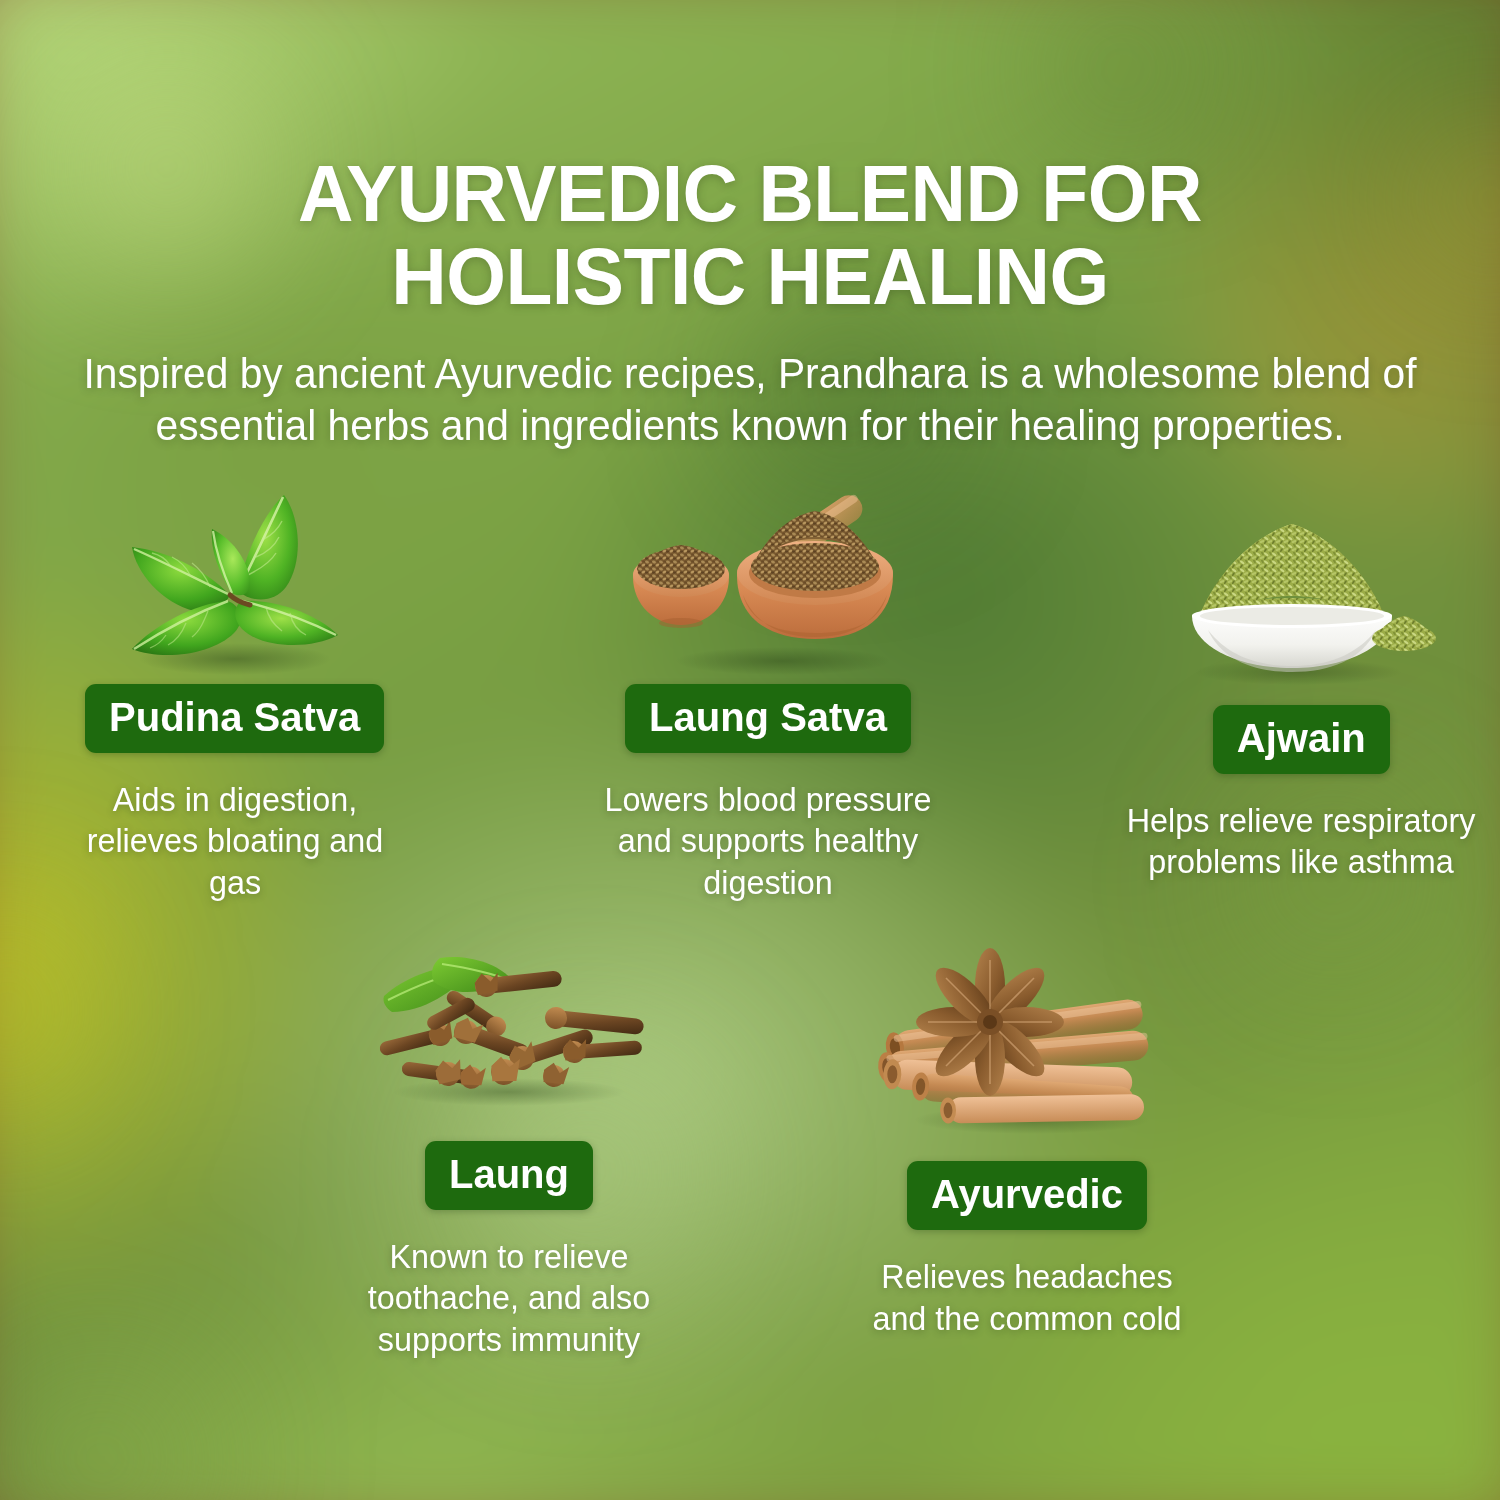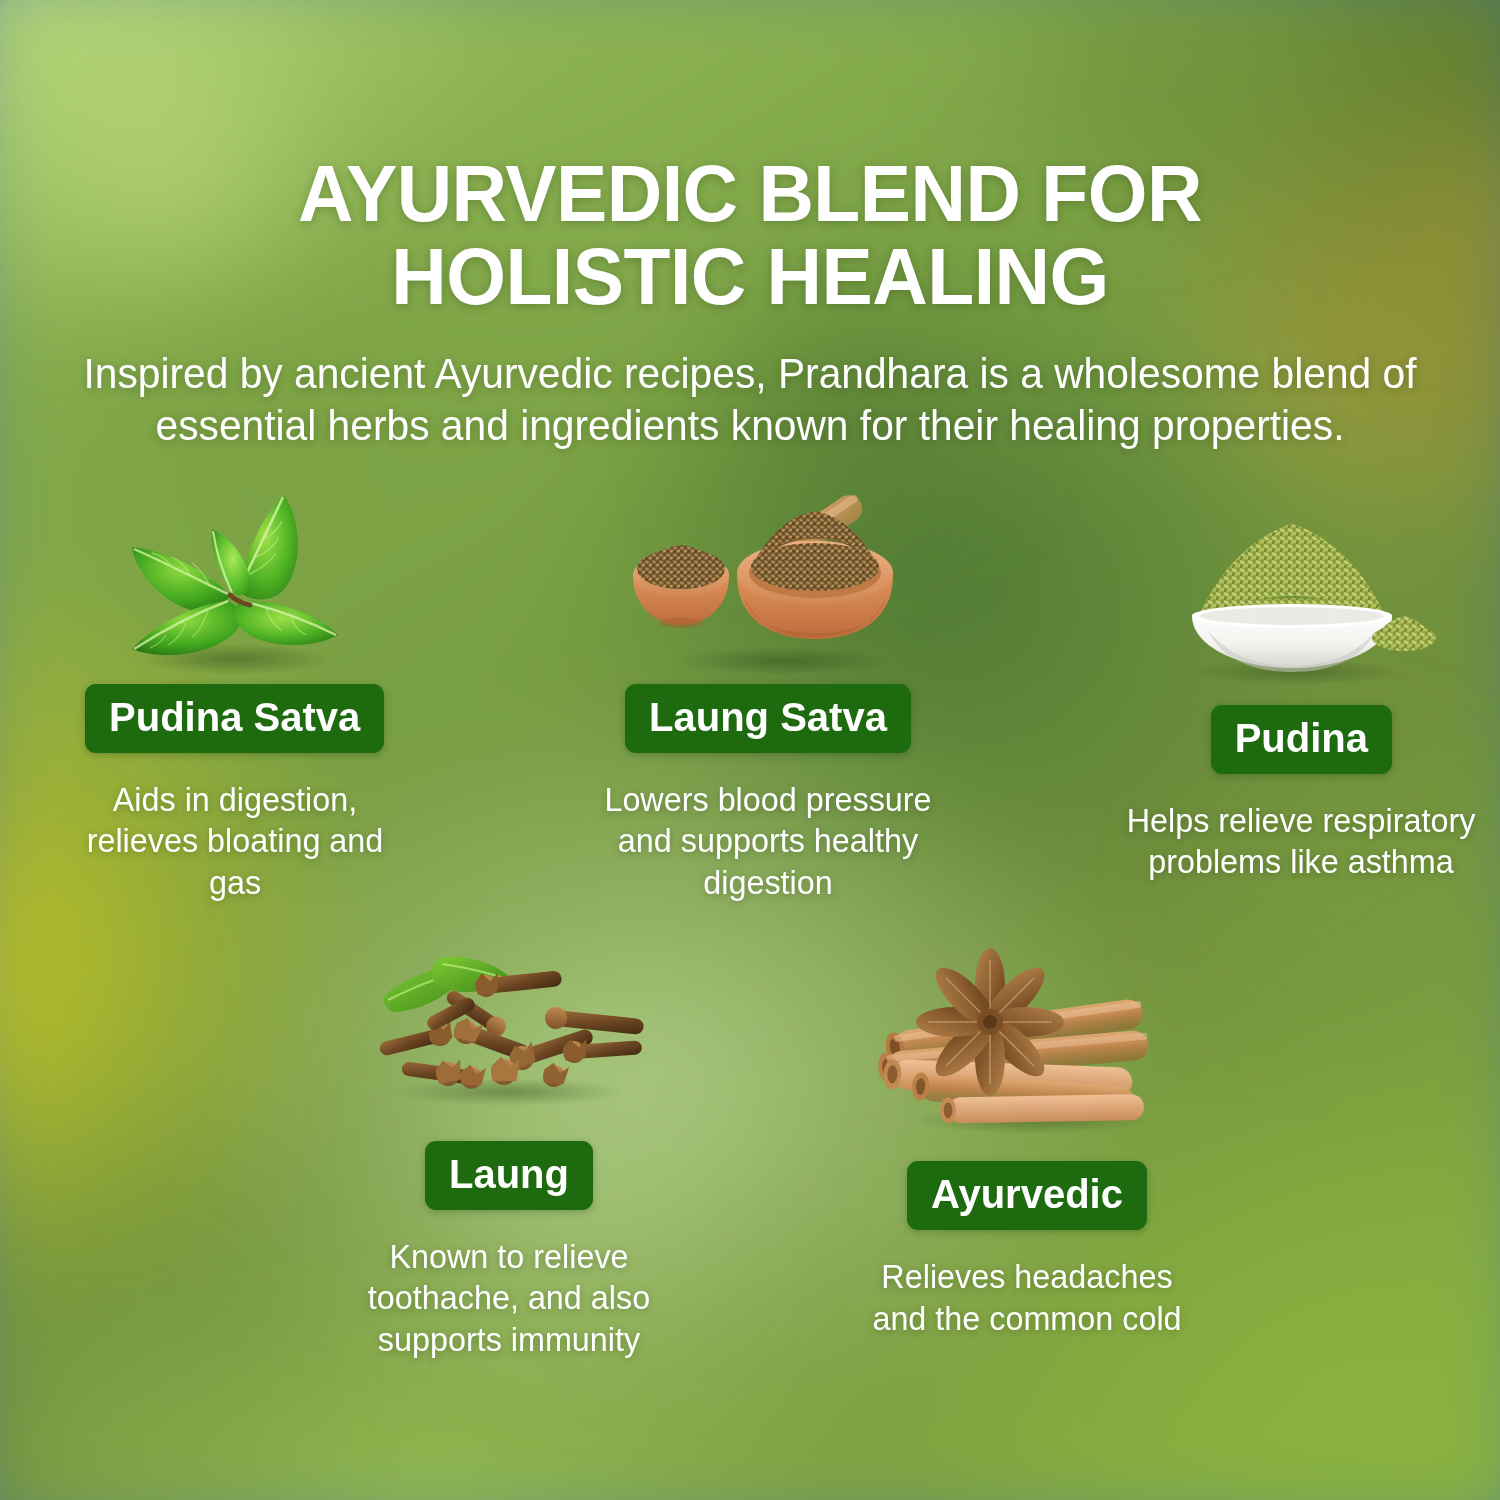--- a/index.html
+++ b/index.html
@@ -6,21 +6,21 @@
 
   html, body {
     width:1500px; height:1500px;
     overflow:hidden;
     font-family:"Liberation Sans", sans-serif;
   }
 
   #poster {
     position:relative;
     width:1500px; height:1500px;
-    background-color:#1d4ed8;
+    background-color:#7f1d1d;
     overflow:hidden;
   }
 
   
   .bg-layer {
     position:absolute; inset:-60px;
     pointer-events:none;
   }
   .bg-base {
     background:
@@ -326,21 +326,21 @@
           <ellipse cx="156" cy="112" rx="92" ry="9" fill="#e6e6de" opacity=".8"></ellipse>
           <path d="M72 126 C92 152 122 162 156 162 C190 162 220 152 240 126 C226 156 194 168 156 168 C118 168 86 156 72 126Z" fill="#c9c9c1" opacity=".55"></path>
 
           <g transform="translate(268,128)">
             <ellipse cx="0" cy="6" rx="32" ry="13" fill="url(#fennelDots)"></ellipse>
             <path d="M-30 6 C-22 -6 -10 -14 0 -16 C10 -14 22 -6 30 6 C16 -1 8 -3 0 -3 C-8 -3 -16 -1 -30 6Z" fill="url(#fennelDots)"></path>
           </g>
         </svg>
       </div>
       <div class="pill-wrap">
-        <span class="pill">Pudina</span>
+        <span class="pill">Ajwain</span>
       </div>
       <div class="desc">Helps relieve respiratory problems like asthma</div>
     </div>
 
   </div>
 
   <div class="row row-bottom">
 
     <div class="card">
       <div class="art">

